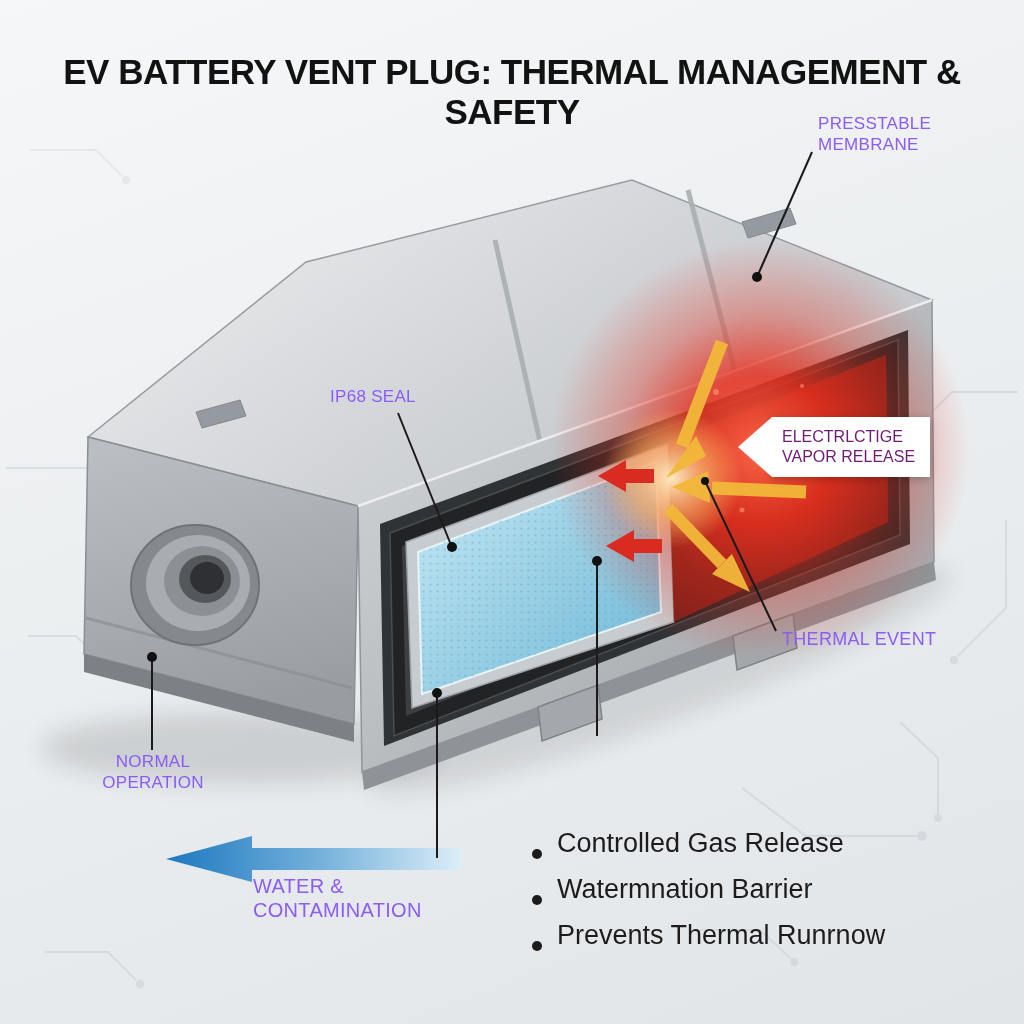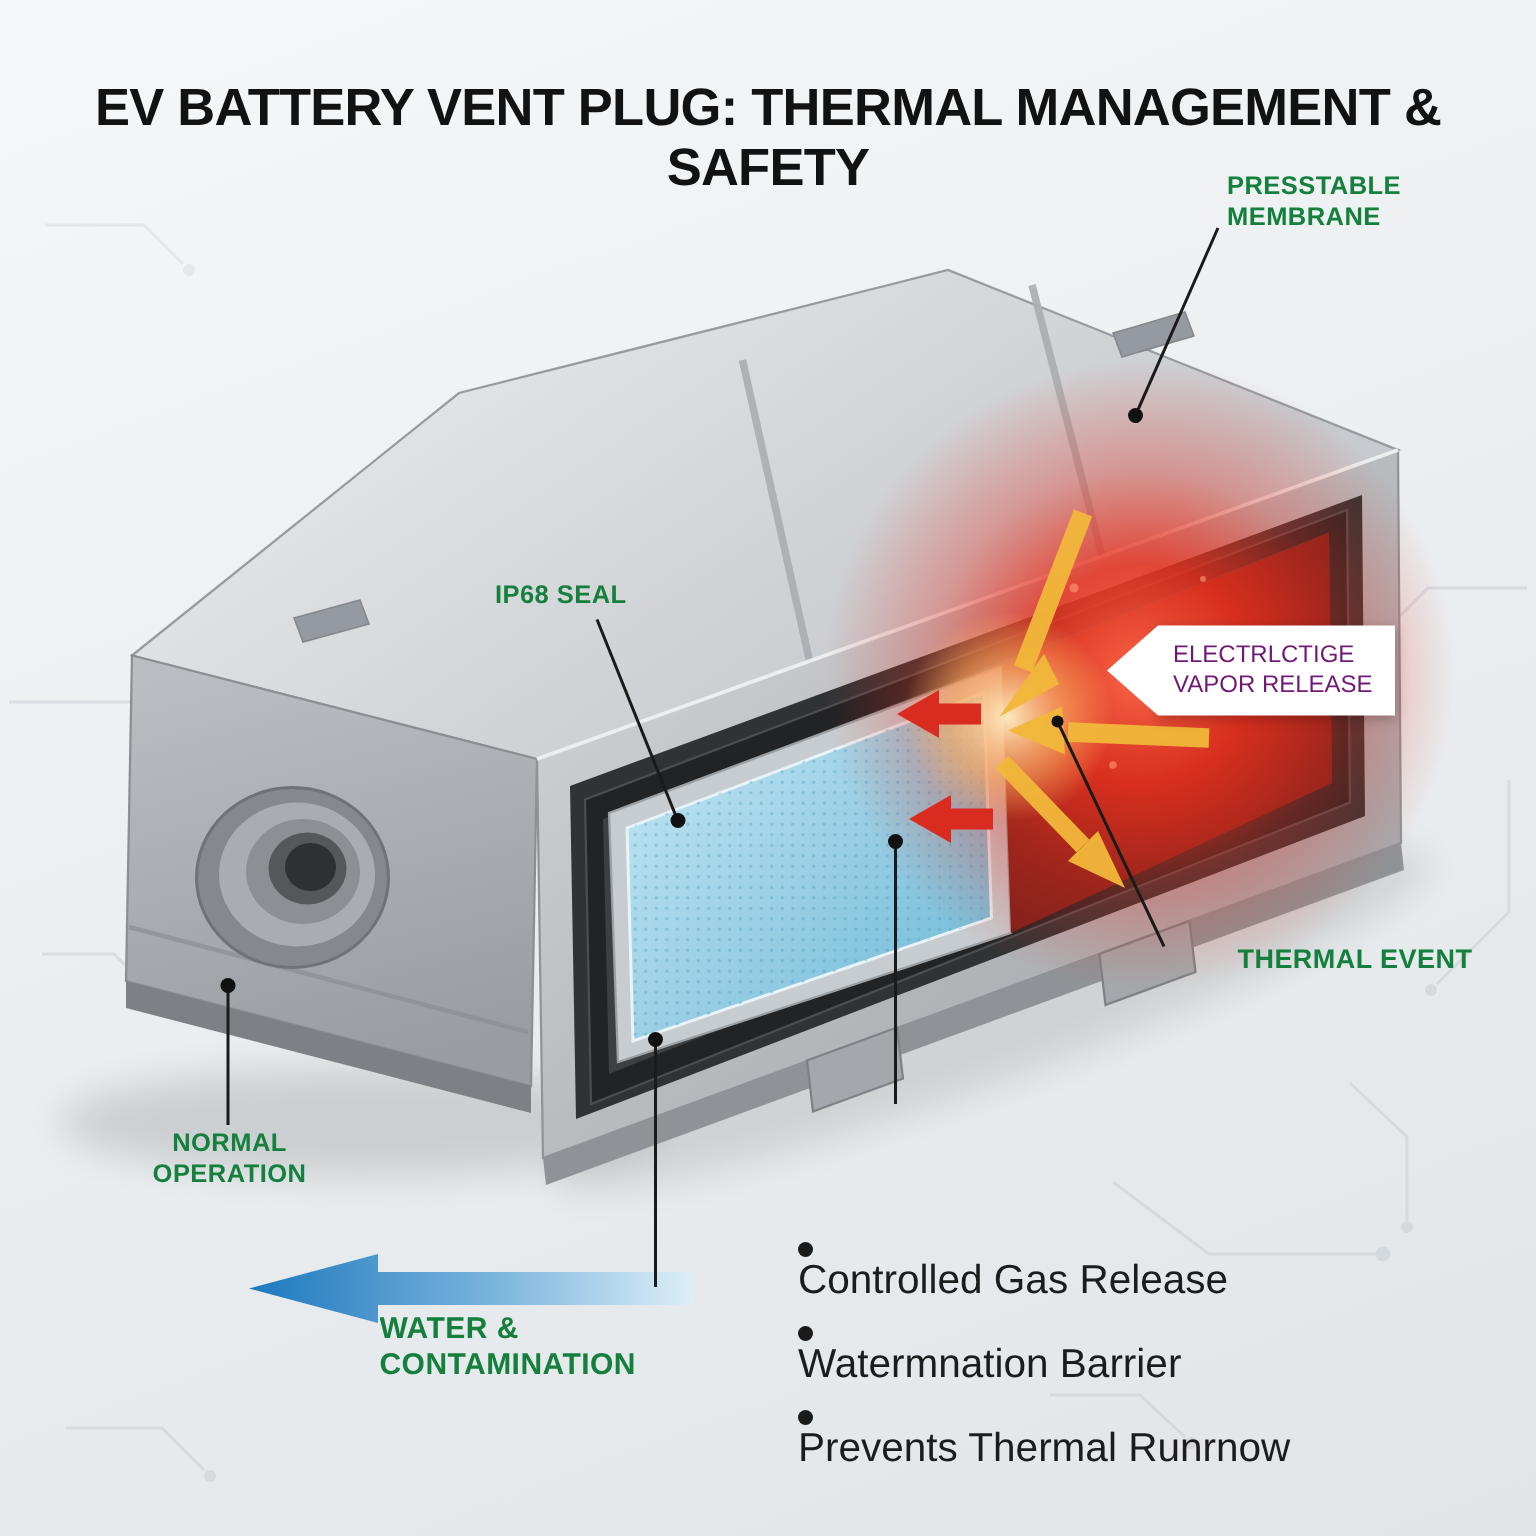--- a/index.html
+++ b/index.html
@@ -8,45 +8,45 @@
     background:linear-gradient(160deg,#f5f7f8 0%,#eaedef 55%,#e2e5e8 100%);
     font-family:"Liberation Sans",sans-serif;
   }
   .canvas{position:relative;width:1024px;height:1024px;border-radius:28px;}
   svg.scene{position:absolute;left:0;top:0;}
   .title{
     position:absolute;left:0;right:0;top:52px;text-align:center;
     font-size:35px;font-weight:bold;letter-spacing:-0.5px;color:#121212;margin:0;
   }
   .callout{
-    position:absolute;font-weight:bold;font-size:17px;line-height:1.22;
-    color:#15803d;letter-spacing:.3px;
+    position:absolute;font-weight:normal;font-size:17px;line-height:1.22;
+    color:#8b5cf6;letter-spacing:.3px;
   }
   #lbl-presstable{left:818px;top:114px;width:135px;}
   #lbl-ip68{left:330px;top:387px;width:150px;}
-  #lbl-thermal{left:782px;top:629px;width:180px;font-size:18px;margin-left:43px;}
+  #lbl-thermal{left:782px;top:629px;width:180px;font-size:18px;}
   #lbl-breathable{left:530px;top:737px;width:120px;}
   #lbl-normal{left:94px;top:752px;width:118px;text-align:center;}
   #lbl-water{left:253px;top:874px;width:260px;font-size:20px;}
   .vapor-box{
     position:absolute;left:772px;top:417px;width:138px;
     background:#ffffff;padding:10px 10px;
     font-weight:normal;font-size:16px;line-height:1.25;color:#701a75;
     box-shadow:0 2px 8px rgba(0,0,0,.25);
   }
   .vapor-box::before{
     content:"";position:absolute;left:-34px;top:0;
     border-top:30px solid transparent;border-bottom:30px solid transparent;
     border-right:34px solid #ffffff;width:0;height:0;
   }
   ul.features{
     position:absolute;left:532px;top:828px;margin:0;padding:0;list-style:none;width:470px;
   }
   ul.features li{
-    font-size:27px;color:#1c1c1c;margin-bottom:15px;display:flex;align-items:flex-start;flex-direction:column;
+    font-size:27px;color:#1c1c1c;margin-bottom:15px;display:flex;align-items:flex-end;
   }
   .bullet-dot{
     display:inline-block;width:10px;height:10px;border-radius:50%;
     background:#1b1b1b;margin-right:15px;flex:0 0 auto;
   }
 </style>
 </head>
 <body>
 
 <div class="canvas">

